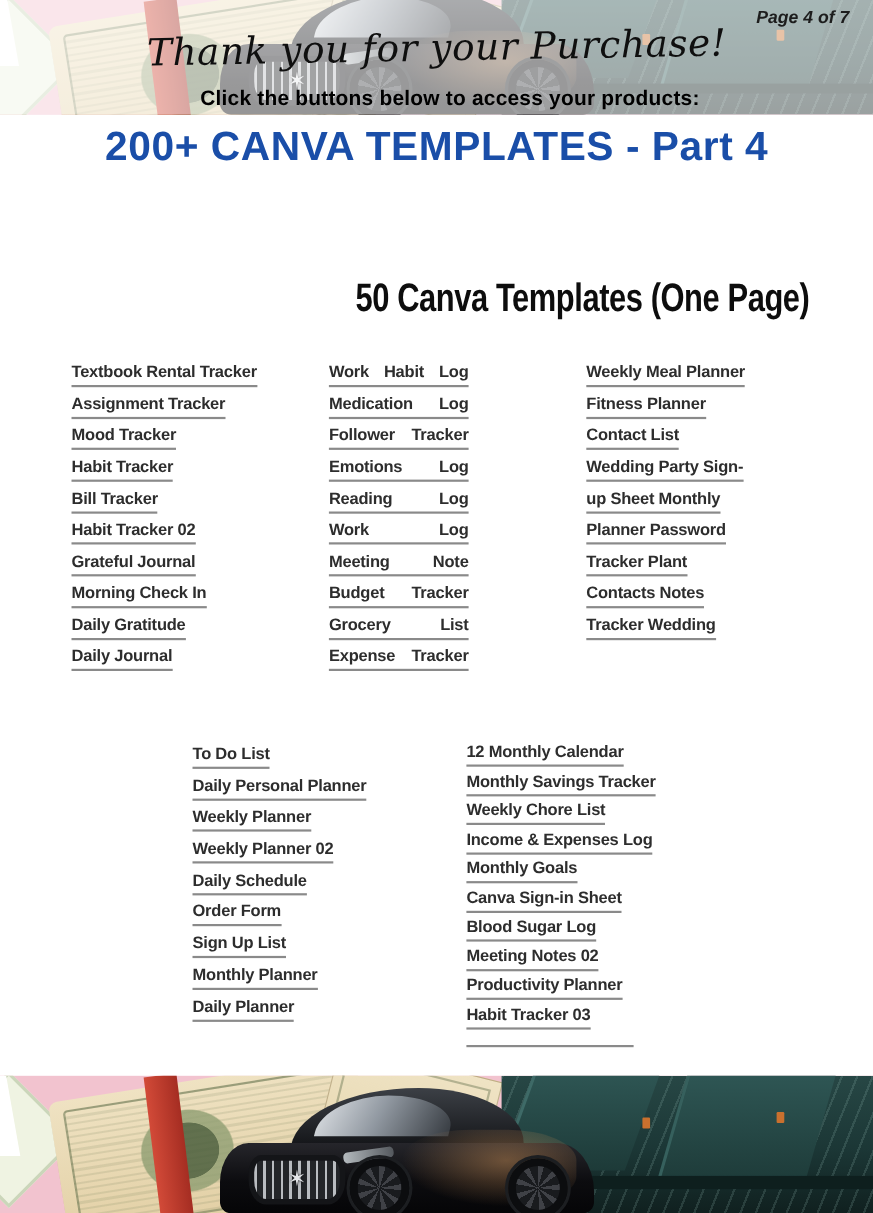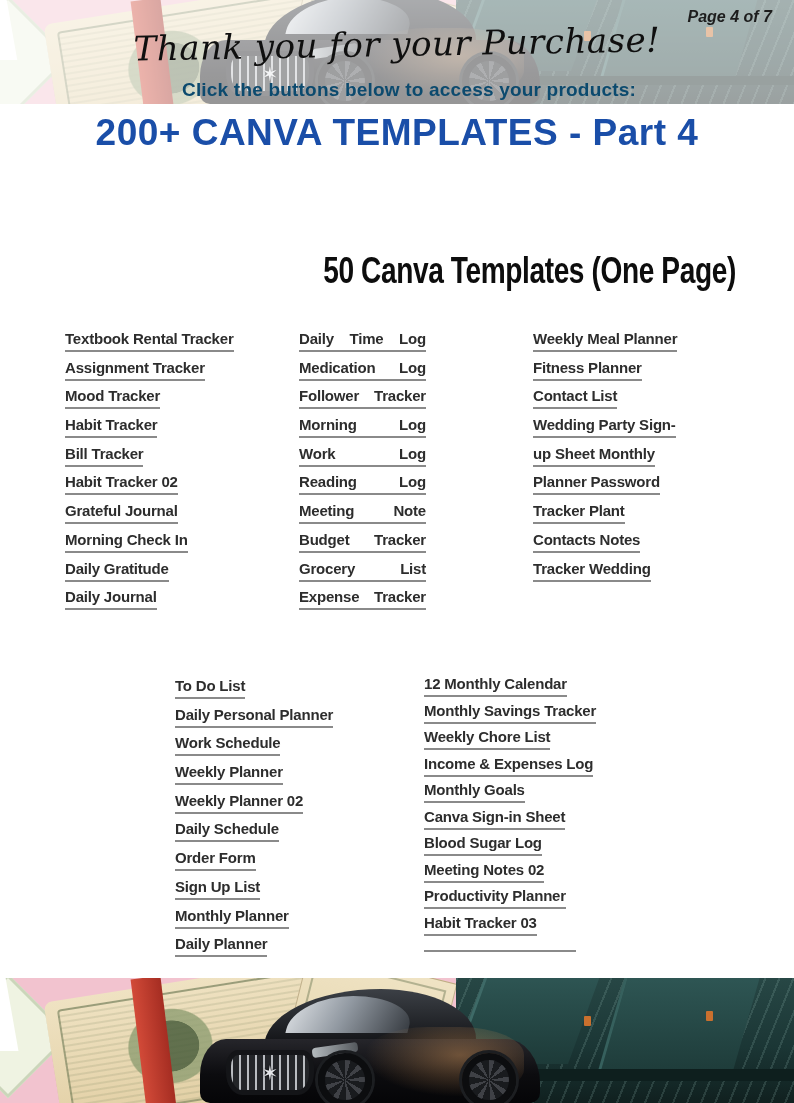--- a/index.html
+++ b/index.html
@@ -72,21 +72,21 @@
   .wheel.front { left:118px; } .wheel.rear { left:262px; }
 
   .wash { position:absolute; inset:0; background:rgba(255,255,255,.58); }
 
   
   .page-num { position:absolute; top:8px; right:22px; z-index:3;
     font:italic 700 16px "Liberation Sans",sans-serif; color:#1d1d1d; }
   .script-line { position:absolute; top:24px; left:0; right:0; z-index:3; text-align:center;
     font:italic 400 34px "DejaVu Serif", serif; color:#0f0f0f; letter-spacing:.5px; transform:rotate(-1deg); }
   .click-line { position:absolute; bottom:3px; left:0; right:0; z-index:3; text-align:center;
-    font:700 19px "Liberation Sans",sans-serif; color:#0c4a6e; letter-spacing:.2px;margin-left:24px; }
+    font:700 19px "Liberation Sans",sans-serif; color:#000000; letter-spacing:.2px;margin-left:24px; }
 
   
   .main-title { position:absolute; top:112px; left:0; right:0; text-align:center;
     font:700 37px "Liberation Sans",sans-serif; color:var(--title-blue,#1a4ea8); letter-spacing:.5px; }
   .sec-title { position:absolute; top:212px; left:0; right:0; text-align:right;margin-top:38px; }
   .sec-title span { display:inline-block; transform:scaleX(.78); transform-origin:center;
     font:700 36px "Liberation Sans",sans-serif; color:#0d0d0d; letter-spacing:-.5px; }
 
   
   .link-col { position:absolute; }
@@ -161,36 +161,36 @@
       <div class="link-row"><span class="link-text">Habit Tracker</span></div>
       <div class="link-row"><span class="link-text">Bill Tracker</span></div>
       <div class="link-row"><span class="link-text">Habit Tracker 02</span></div>
       <div class="link-row"><span class="link-text">Grateful Journal</span></div>
       <div class="link-row"><span class="link-text">Morning Check In</span></div>
       <div class="link-row"><span class="link-text">Daily Gratitude</span></div>
       <div class="link-row"><span class="link-text">Daily Journal</span></div>
     </div>
   <div class="link-col sec1-col2 justify">
       <div class="link-row">
-        <span class="link-text">Daily Time Log</span>
+        <span class="link-text">Work Habit Log</span>
       </div>
       <div class="link-row">
         <span class="link-text">Medication Log</span>
       </div>
       <div class="link-row">
         <span class="link-text">Follower Tracker</span>
       </div>
       <div class="link-row">
-        <span class="link-text">Morning Log</span>
+        <span class="link-text">Emotions Log</span>
+      </div>
+      <div class="link-row">
+        <span class="link-text">Reading Log</span>
       </div>
       <div class="link-row">
         <span class="link-text">Work Log</span>
-      </div>
-      <div class="link-row">
-        <span class="link-text">Reading Log</span>
       </div>
       <div class="link-row">
         <span class="link-text">Meeting Note</span>
       </div>
       <div class="link-row">
         <span class="link-text">Budget Tracker</span>
       </div>
       <div class="link-row">
         <span class="link-text">Grocery List</span>
       </div>
@@ -206,21 +206,20 @@
       <div class="link-row"><span class="link-text">up Sheet Monthly</span></div>
       <div class="link-row"><span class="link-text">Planner Password</span></div>
       <div class="link-row"><span class="link-text">Tracker Plant</span></div>
       <div class="link-row"><span class="link-text">Contacts Notes</span></div>
       <div class="link-row"><span class="link-text">Tracker Wedding</span></div>
     </div>
 
   <div class="link-col sec2-col1">
       <div class="link-row"><span class="link-text">To Do List</span></div>
       <div class="link-row"><span class="link-text">Daily Personal Planner</span></div>
-      <div class="link-row"><span class="link-text">Work Schedule</span></div>
       <div class="link-row"><span class="link-text">Weekly Planner</span></div>
       <div class="link-row"><span class="link-text">Weekly Planner 02</span></div>
       <div class="link-row"><span class="link-text">Daily Schedule</span></div>
       <div class="link-row"><span class="link-text">Order Form</span></div>
       <div class="link-row"><span class="link-text">Sign Up List</span></div>
       <div class="link-row"><span class="link-text">Monthly Planner</span></div>
       <div class="link-row"><span class="link-text">Daily Planner</span></div>
     </div>
   <div class="link-col sec2-col2 tight">
   <div class="link-row"><span class="link-text">12 Monthly Calendar</span></div>

